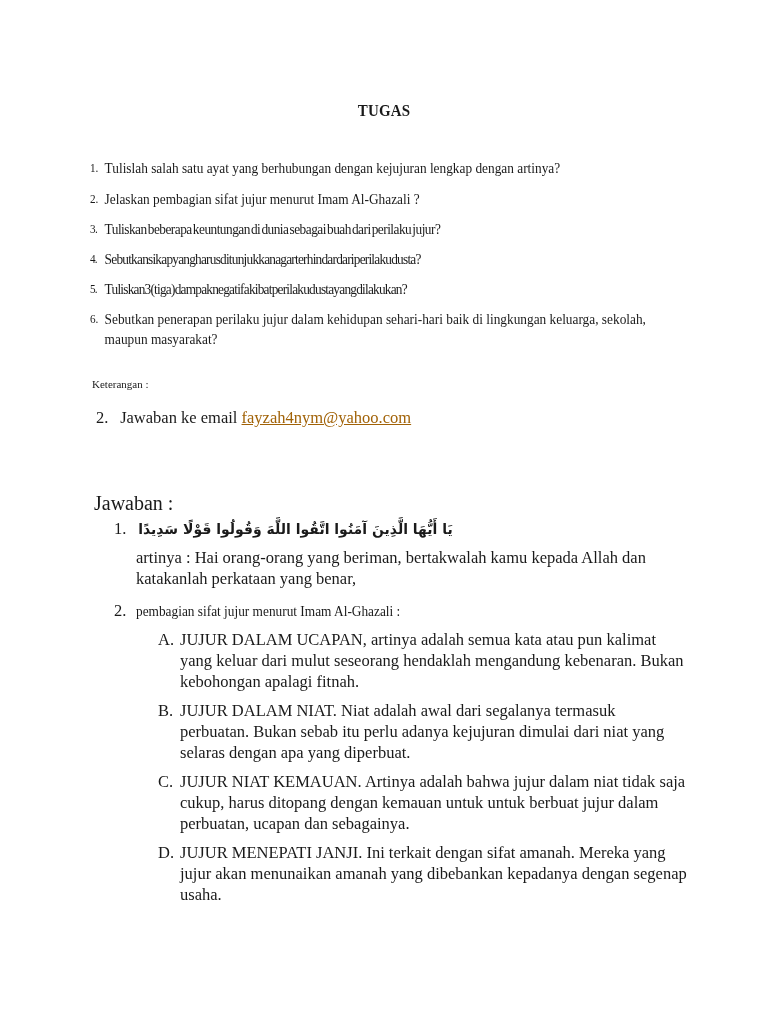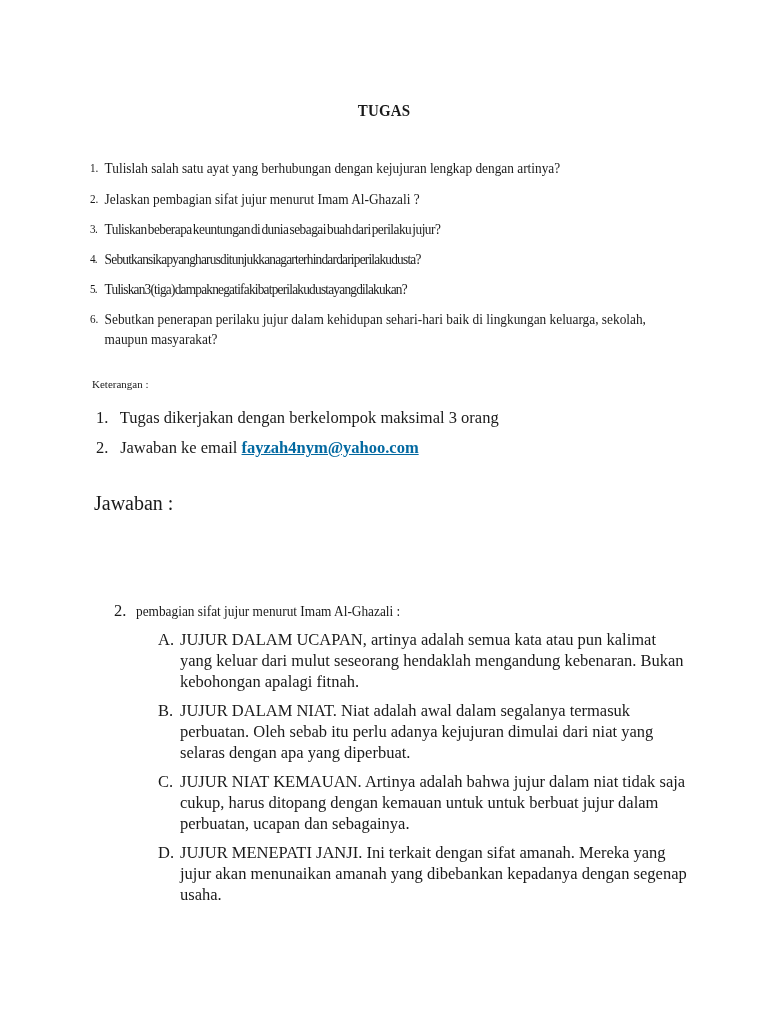--- a/index.html
+++ b/index.html
@@ -23,21 +23,21 @@
       transform: scaleX(0.86); transform-origin: left;
       width: 680px;
     }
     .q .num { position: absolute; left: 0; top: 0; font-size: 13px; }
     .q.tight { letter-spacing: -0.6px; word-spacing: -2px; }
 
     .ket-label { position: absolute; left: 92px; top: 378px; font-size: 11px; }
     .ket-list { position: absolute; left: 96px; top: 408px; }
     .ket-item { font-size: 16.5px; line-height: 20px; margin-bottom: 10px; white-space: nowrap; }
     .ket-item .num { display: inline-block; width: 20px; }
-    .link { color: #0369a1; text-decoration: underline; font-weight: bold; }
+    .link { color: #a16207; text-decoration: underline; }
 
     .jaw-label { position: absolute; left: 94px; top: 492px; font-size: 20px; }
 
     .ans1 { position: absolute; left: 114px; top: 518px; width: 560px; }
     .ans1-head { font-size: 16.5px; line-height: 22px; white-space: nowrap; }
     .ans1-head .num { display: inline-block; width: 20px; }
     .arabic {
       font-family: "DejaVu Sans", sans-serif; font-size: 14px; font-weight: bold;
       direction: rtl; unicode-bidi: embed;
     }
@@ -84,46 +84,49 @@
     </div>
     <div class="q" style="width:640px">
       <span class="num">6.</span>
       <span>Sebutkan penerapan perilaku jujur dalam kehidupan sehari-hari baik di lingkungan keluarga, sekolah, maupun masyarakat?</span>
     </div>
   </div>
 
   <div class="ket-label">Keterangan :</div>
   <div class="ket-list">
     <div class="ket-item">
-      <span class="num">1.</span>
-      <span>Tugas dikerjakan dengan berkelompok maksimal 3 orang</span>
-    </div>
-    <div class="ket-item">
       <span class="num">2.</span>
       <span>Jawaban ke email </span><a class="link">fayzah4nym@yahoo.com</a>
     </div>
   </div>
 
   <div class="jaw-label">Jawaban :</div>
 
+  <div class="ans1">
+    <div class="ans1-head">
+      <span class="num">1.</span>
+      <span class="arabic">يَا أَيُّهَا الَّذِينَ آمَنُوا اتَّقُوا اللَّهَ وَقُولُوا قَوْلًا سَدِيدًا</span>
+    </div>
+    <div class="ans1-body">artinya : Hai orang-orang yang beriman, bertakwalah kamu kepada Allah dan katakanlah perkataan yang benar,</div>
+  </div>
 
   <div class="ans2">
     <div class="ans2-head">
       <span class="num">2.</span><span class="txt">pembagian sifat jujur menurut Imam Al-Ghazali :</span>
     </div>
   </div>
 
   <div class="sub-list">
     <div class="sub-item">
       <span class="letter">A.</span>
       <span>JUJUR DALAM UCAPAN, artinya adalah semua kata atau pun kalimat yang keluar dari mulut seseorang hendaklah mengandung kebenaran. Bukan kebohongan apalagi fitnah.</span>
     </div>
     <div class="sub-item">
       <span class="letter">B.</span>
-      <span>JUJUR DALAM NIAT. Niat adalah awal dalam segalanya termasuk perbuatan. Oleh sebab itu perlu adanya kejujuran dimulai dari niat yang selaras dengan apa yang diperbuat.</span>
+      <span>JUJUR DALAM NIAT. Niat adalah awal dari segalanya termasuk perbuatan. Bukan sebab itu perlu adanya kejujuran dimulai dari niat yang selaras dengan apa yang diperbuat.</span>
     </div>
     <div class="sub-item">
       <span class="letter">C.</span>
       <span>JUJUR NIAT KEMAUAN. Artinya adalah bahwa jujur dalam niat tidak saja cukup, harus ditopang dengan kemauan untuk untuk berbuat jujur dalam perbuatan, ucapan dan sebagainya.</span>
     </div>
     <div class="sub-item">
       <span class="letter">D.</span>
       <span>JUJUR MENEPATI JANJI. Ini terkait dengan sifat amanah. Mereka yang jujur akan menunaikan amanah yang dibebankan kepadanya dengan segenap usaha.</span>
     </div>
   </div>

